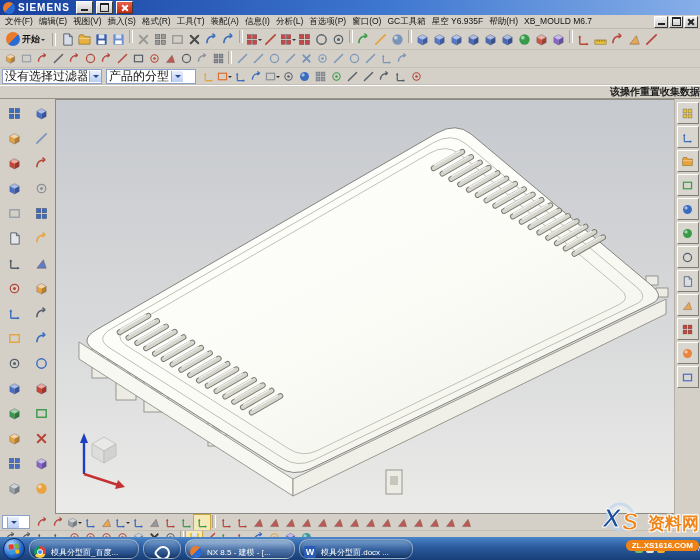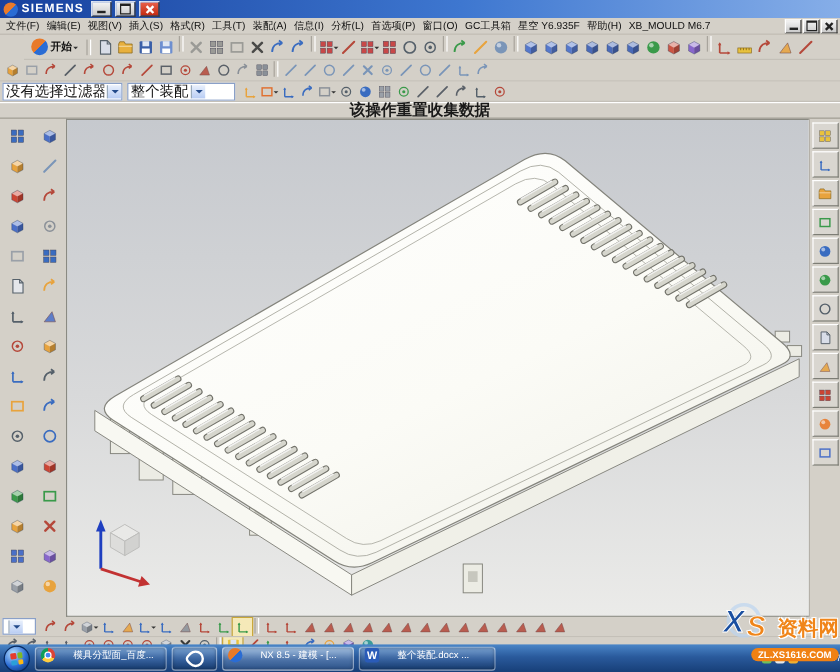--- a/index.html
+++ b/index.html
@@ -21,36 +21,36 @@
   .wb:not(.close) .glyph-x:before,.wb:not(.close) .glyph-x:after{background:#222;}
   
   .menubar{height:13px;background:#d4d0c8;border-bottom:1px solid #bdb9b1;display:flex;align-items:center;
            padding:0 2px;white-space:nowrap;overflow:hidden;}
   .menu-item{padding:12px 3px;font-size:8.5px;}
   .menubar .ctrls{margin-left:auto;display:flex;gap:1px;}
   .menubar .wb{width:12px;height:10px;}
   
   .tbrow{display:flex;align-items:center;background:#d4d0c8;border-bottom:1px solid #c4c0b8;
          padding:0 2px;gap:1px;white-space:nowrap;overflow:hidden;}
-  #row1{height:20px;margin-left:20px;} #row2{height:17px;} #row3{height:16px;}
+  #row1{height:20px;} #row2{height:17px;} #row3{height:16px;}
   .ic{width:16px;height:15px;display:inline-flex;align-items:center;justify-content:center;flex:none;position:relative;}
   .ic svg{width:13px;height:13px;}
   #row1 .ic{width:17px;height:18px;} #row1 .ic svg{width:15px;height:15px;}
   .ic.sel{background:#f5e9b8;outline:1px solid #caa83a;}
   .sep{width:2px;height:13px;border-left:1px solid #a8a49c;border-right:1px solid #fff;margin:0 2px;flex:none;}
   .car{width:0;height:0;border:2.5px solid transparent;border-top-color:#333;margin-left:-1px;margin-top:4px;}
   .start-btn{display:inline-flex;align-items:center;gap:2px;padding:0 4px;height:18px;flex:none;}
   .combo{height:13px;background:#fff;border:1px solid #8aa0c8;display:inline-flex;align-items:center;
          font-size:12px;padding-left:2px;flex:none;margin-right:3px;}
   .combo .cv{overflow:hidden;white-space:nowrap;}
   .combo .cb{width:11px;height:11px;margin-left:2px;background:linear-gradient(#e9f0fc,#b9cdf4);
              border-left:1px solid #9ab;display:flex;align-items:center;justify-content:center;}
   .combo .cb i{width:0;height:0;border:3px solid transparent;border-top-color:#234a8a;margin-top:3px;}
   .promptbar{height:12px;background:#d4d0c8;border-top:1px solid #fff;border-bottom:1px solid #979389;
-             text-align:center;font-size:13px;line-height:11px;color:#1a1a1a;font-weight:bold;}
+             text-align:right;font-size:10px;line-height:11px;color:#1a1a1a;font-weight:bold;}
   
   .main{display:flex;height:415px;}
   .sidebar-left{width:55px;background:#d4d0c8;display:flex;justify-content:center;gap:1px;padding-top:2px;}
   .sb-col{width:26px;display:flex;flex-direction:column;align-items:center;}
   .sb-col .ic{width:24px;height:25px;} .sb-col .ic svg{width:15px;height:15px;}
   .viewport{flex:1;position:relative;border:1px solid #8a8a82;border-right:none;overflow:hidden;background:#dcdcda;}
   .viewport svg{position:absolute;left:0;top:0;}
   .sidebar-right{width:25px;background:#d4d0c8;border-left:1px solid #b4b0a8;display:flex;flex-direction:column;
                  align-items:center;gap:2px;padding-top:3px;}
   .sidebar-right .ic{width:20px;height:20px;background:#d9d6d0;
@@ -58,23 +58,23 @@
   
   #brow1{height:16px;} #brow2{height:13px;}
   .combo.mini{width:24px;height:12px;}
   
   .taskbar{position:absolute;left:0;bottom:0;width:700px;height:23px;z-index:5;
            background:linear-gradient(#4a86c8,#2a5a9c 45%,#173f78);display:flex;align-items:center;gap:4px;padding:0 3px;}
   .orb{width:20px;height:20px;border-radius:50%;flex:none;position:relative;
        background:radial-gradient(circle at 35% 28%,#b8e0ff,#2a6cd4 55%,#082a60);border:1px solid #082a60;}
   .orb .fl{position:absolute;left:5px;top:5px;width:10px;height:10px;display:grid;grid-template-columns:1fr 1fr;gap:1px;transform:rotate(-8deg);}
   .orb .fl b{border-radius:1px;}
-  .task{height:18px;border-radius:3px;border:1px solid rgba(255,255,255,.4);color:#fff;font-size:8px;
+  .task{height:18px;border-radius:9px;border:1px solid rgba(255,255,255,.4);color:#fff;font-size:8px;
         background:linear-gradient(rgba(255,255,255,.28),rgba(255,255,255,.07) 55%,rgba(0,0,0,.12));
-        box-shadow:inset 0 0 3px rgba(0,0,0,.3);display:flex;align-items:flex-start;gap:15px;padding:0 4px;overflow:hidden;flex:none;}
+        box-shadow:inset 0 0 3px rgba(0,0,0,.3);display:flex;align-items:flex-end;gap:5px;padding:0 4px;overflow:hidden;flex:none;}
   .task.active{background:linear-gradient(rgba(255,255,255,.5),rgba(255,255,255,.18) 55%,rgba(255,255,255,.08));}
   .task .lbl{white-space:nowrap;overflow:hidden;}
   .tico{width:12px;height:12px;flex:none;border-radius:2px;position:relative;}
   .chrome{border-radius:50%;background:conic-gradient(#db4437 0 33%,#ffcd40 0 66%,#0f9d58 0);}
   .chrome:after{content:"";position:absolute;left:3px;top:3px;width:6px;height:6px;border-radius:50%;
                 background:#4285f4;border:1px solid #fff;box-sizing:border-box;}
   .nxico{background:linear-gradient(135deg,#e87a2a 0 50%,#2a6cd4 0);border-radius:50%;}
   .wordico{background:#2a5bb8;color:#fff;font-weight:bold;font-size:9px;display:flex;align-items:center;justify-content:center;}
   .baiduico{width:14px;height:14px;position:relative;}
   .baiduico:before{content:"";position:absolute;left:1px;top:2px;width:10px;height:10px;border:2.5px solid #fff;
@@ -521,21 +521,21 @@
 </div>
 
 <div class="tbrow" id="row3">
   <span class="combo" style="width:96px">
     <span class="cv">没有选择过滤器</span>
     <span class="cb">
         <i></i>
       </span>
   </span>
   <span class="combo" style="width:86px">
-    <span class="cv">整个装配</span>
+    <span class="cv">产品的分型</span>
     <span class="cb">
         <i></i>
       </span>
   </span>
   <span style="display:flex">
       <span class="ic">
         <svg viewBox="0 0 16 16" style="color:#e8a33d">
           <use href="#g-axis"></use>
         </svg>
       </span>
@@ -1214,21 +1214,21 @@
   </span>
   <span class="task" style="width:28px;justify-content:center">
     <span class="baiduico"></span>
   </span>
   <span class="task active" style="width:100px">
     <span class="tico nxico"></span>
     <span class="lbl">NX 8.5 - 建模 - [...</span>
   </span>
   <span class="task" style="width:104px">
     <span class="tico wordico">W</span>
-    <span class="lbl">整个装配.docx ...</span>
+    <span class="lbl">模具分型面.docx ...</span>
   </span>
   <span class="tray">
     <span class="dot" style="background:#6fc05a"></span>
     <span class="dot" style="background:#e8e8e8"></span>
     <span class="dot" style="background:#f0b030"></span>
     <span class="clock">2017/11/7</span>
   </span>
 </div>
 
 <div class="wm">

